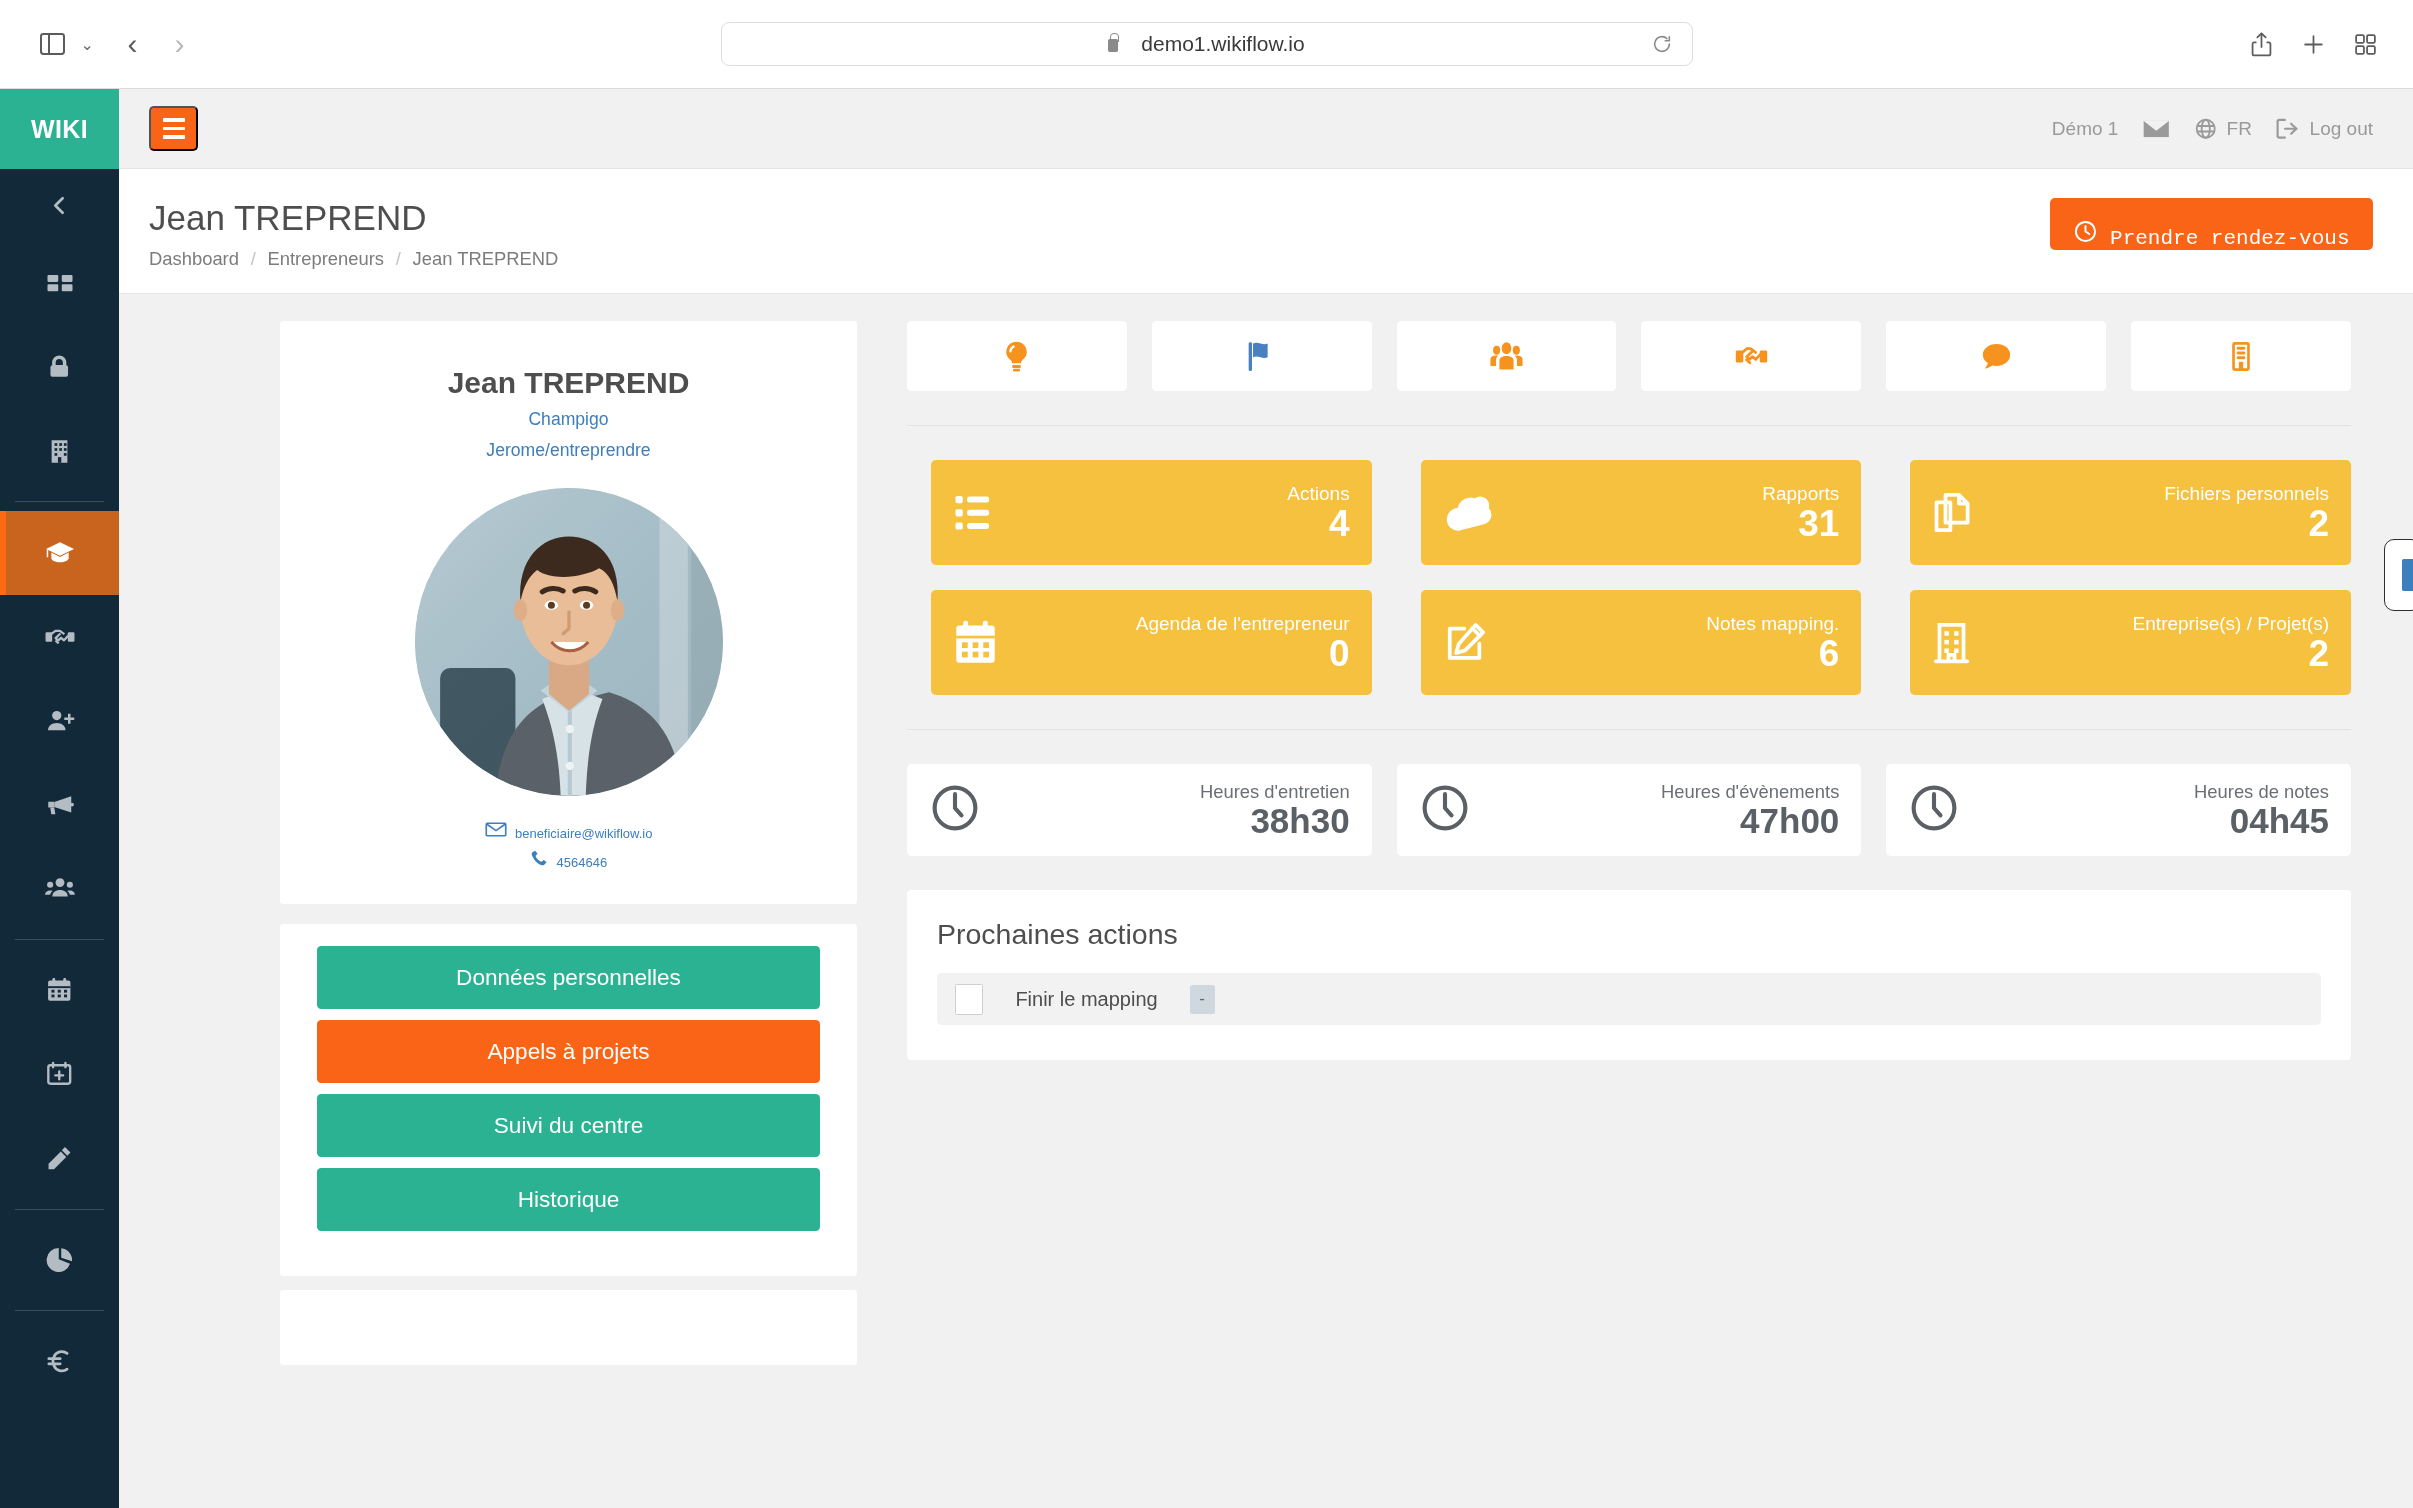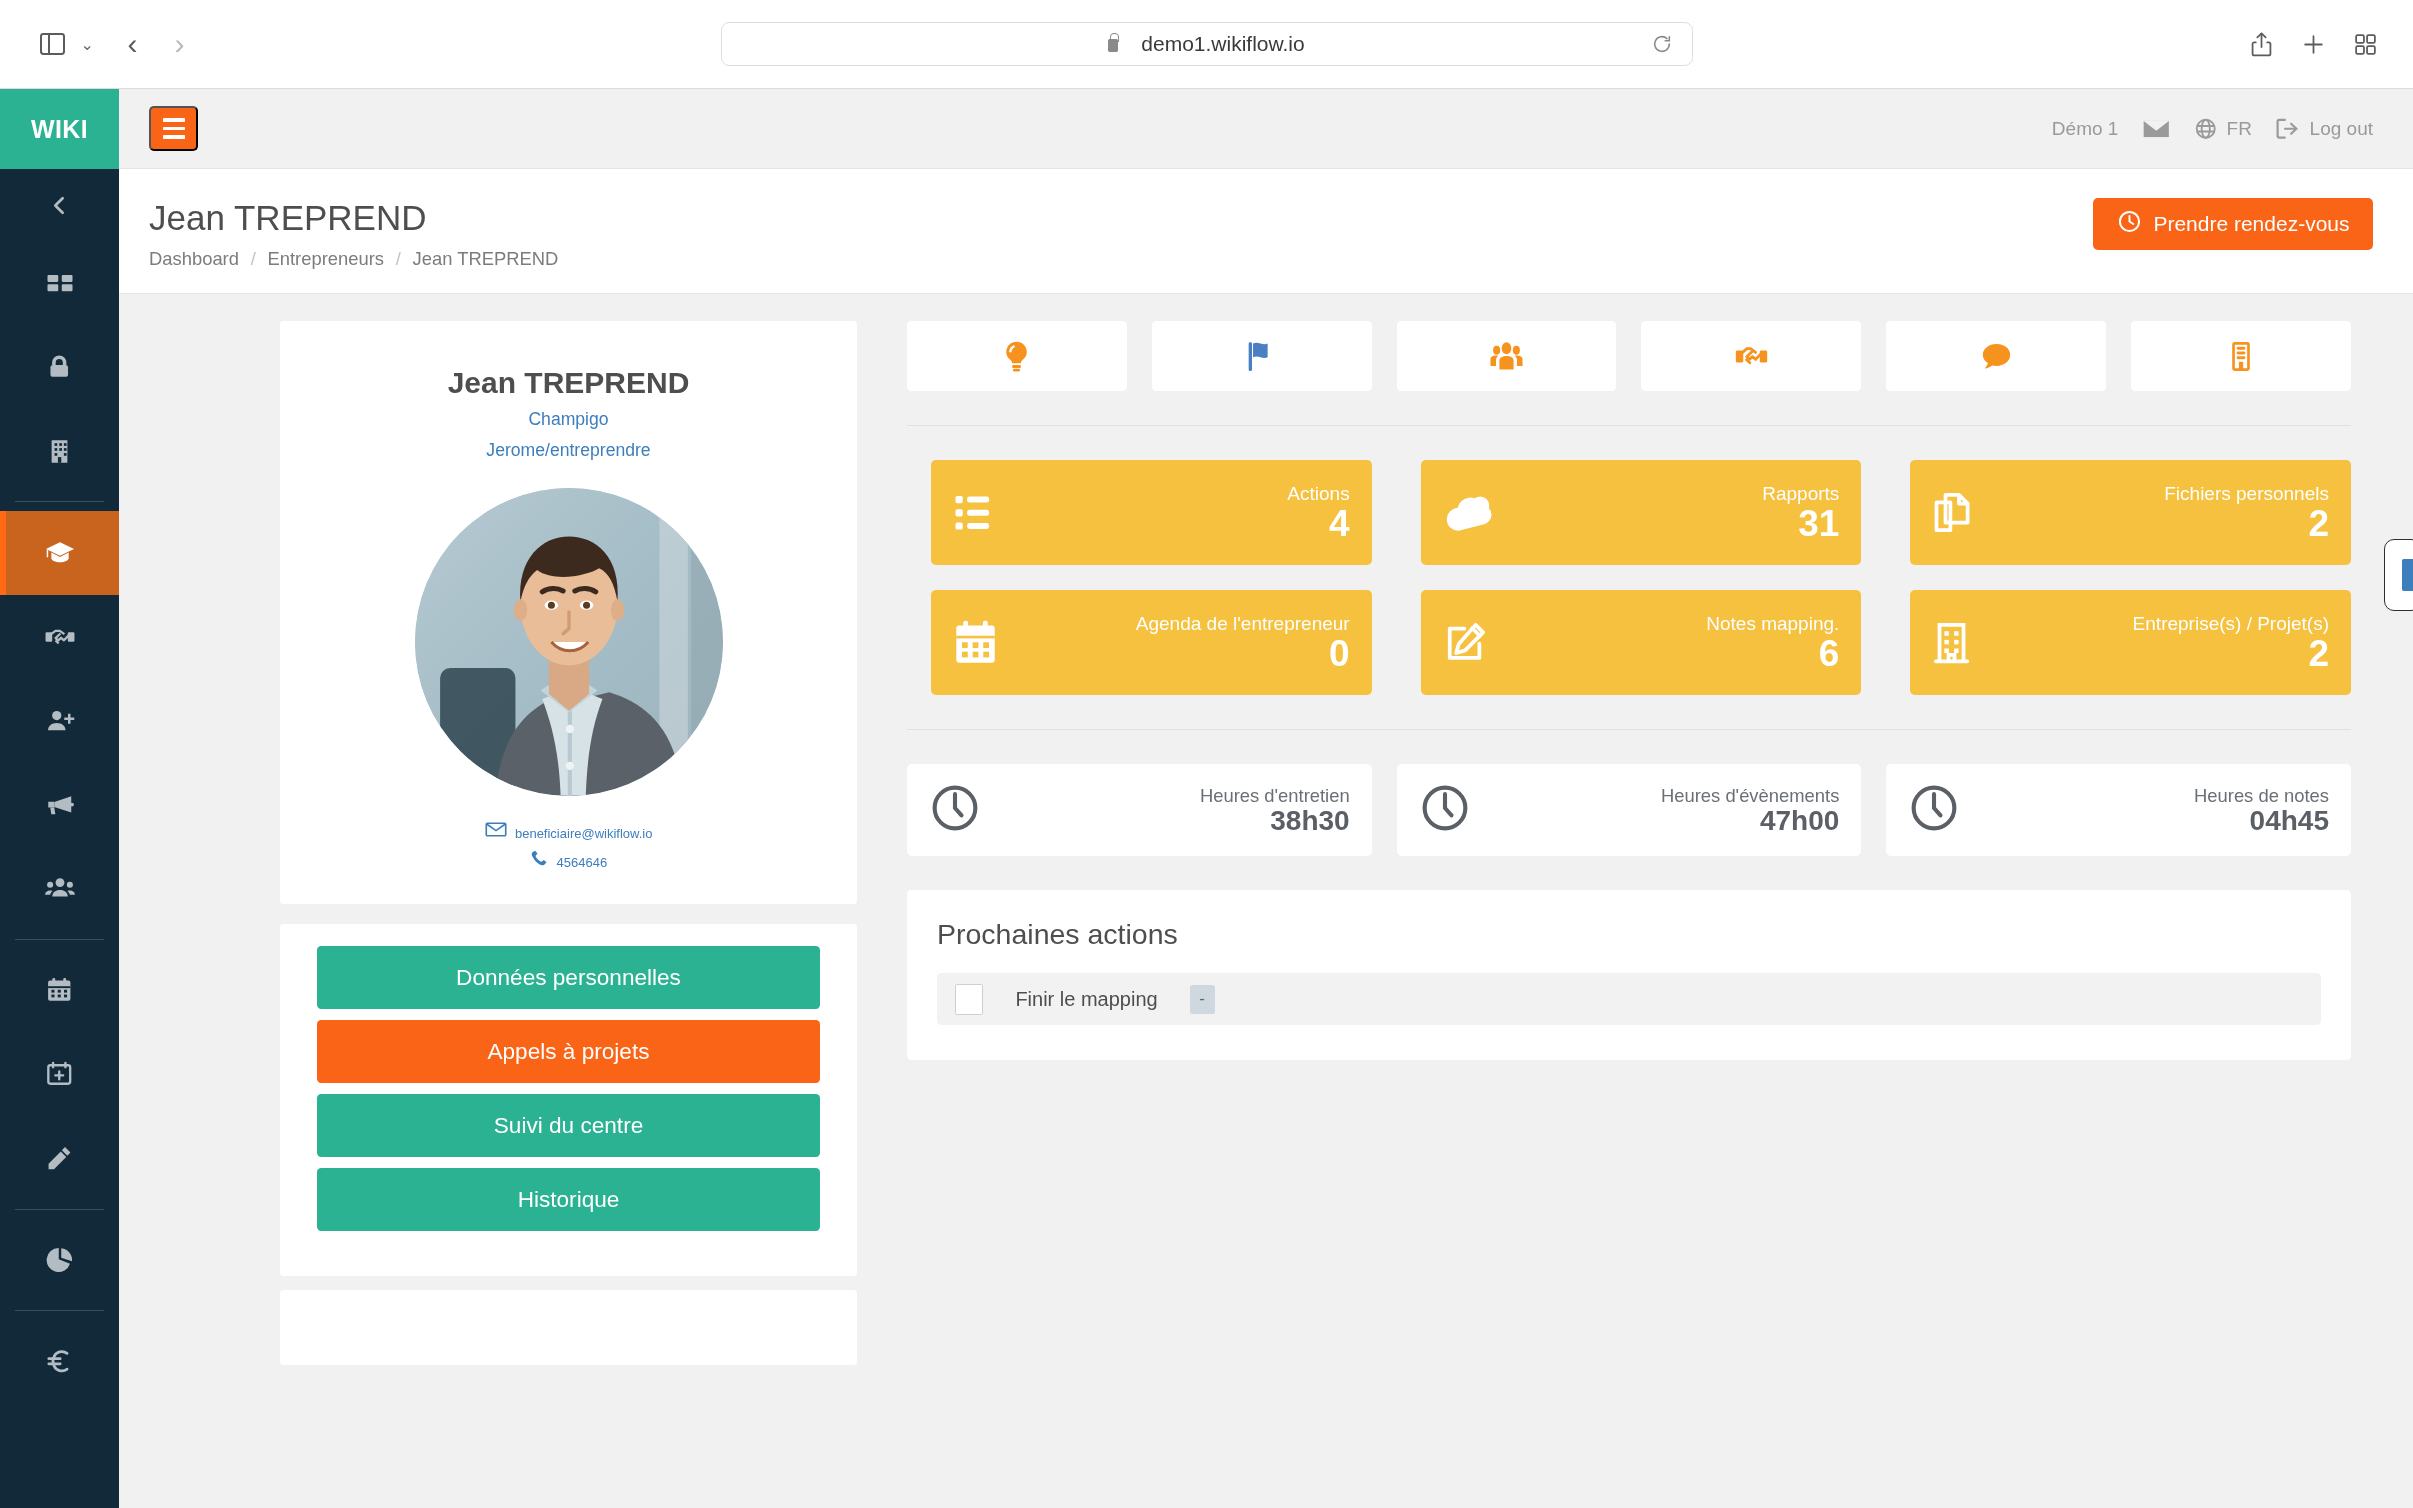--- a/index.html
+++ b/index.html
@@ -124,22 +124,22 @@
     border-bottom: 0.8px solid #e6e6e6;
   }
   #page-title { font-size: 35px; color: #4e4e4e; font-weight: 400; line-height: 1.15; }
   #breadcrumb { margin-top: 10px; font-size: 18.4px; color: #7c7c7c; display: flex; gap: 11.7px; }
   #breadcrumb .sep { color: #c3c3c3; }
   #breadcrumb a { color: #7c7c7c; text-decoration: none; }
   #appointment-btn {
     margin-left: auto; background: #f96416; color: #fff;
     border: none; border-radius: 5px;
     height: 52px; padding: 0 23.5px;
-    display: flex; align-items: center; gap: 11.7px;
-    font-size: 21px; font-family: Liberation Sans, sans-serif; cursor: pointer;
+    display: flex; align-items: flex-end; gap: 11.7px;
+    font-size: 21px; font-family: Liberation Mono, monospace; cursor: pointer;
   }
 
   
   #content {
     flex: 1 1 auto; display: flex; gap: 0;
     padding: 27px 0 0 0; overflow: hidden; position: relative;
   }
   #col-left { width: 763px; flex: 0 0 763px; padding: 0 25px 0 161px; }
   #col-right { flex: 1 1 auto; padding: 0 62px 0 25px; min-width: 0; }
 
@@ -189,21 +189,21 @@
   .stat-value { font-size: 37px; font-weight: 700; margin-top: 1.7px; line-height: 1; }
 
   
   .hours-grid { display: grid; grid-template-columns: repeat(3, 1fr); gap: 25px; }
   .hours-card {
     background: #ffffff; border-radius: 5px; height: 92px;
     display: flex; align-items: center; padding: 0 22px; color: #5b6066; gap: 12px;
   }
   .hours-text { margin-left: auto; text-align: right; }
   .hours-label { font-size: 18.4px; color: #6a6f75; }
-  .hours-value { font-size: 28px; font-weight: 700; margin-top: 4px; line-height: 1; }
+  .hours-value { font-size: 35px; font-weight: 700; margin-top: 4px; line-height: 1; }
 
   
   #next-actions { background: #ffffff; border-radius: 4.2px; padding: 28.5px 30px 35px; margin-top: 34px; }
   #next-actions-title { font-size: 28.5px; color: #4e4e4e; font-weight: 400; }
   .action-row {
     margin-top: 22px; background: #f2f2f2; border-radius: 4.2px;
     height: 52px; display: flex; align-items: center; padding: 0 18.4px; gap: 32px;
   }
   .action-checkbox { width: 28px; height: 31px; border: 0.8px solid #cfcfcf; background: #ffffff; border-radius: 1.7px; }
   .action-label { font-size: 20px; color: #4e4e4e; }

